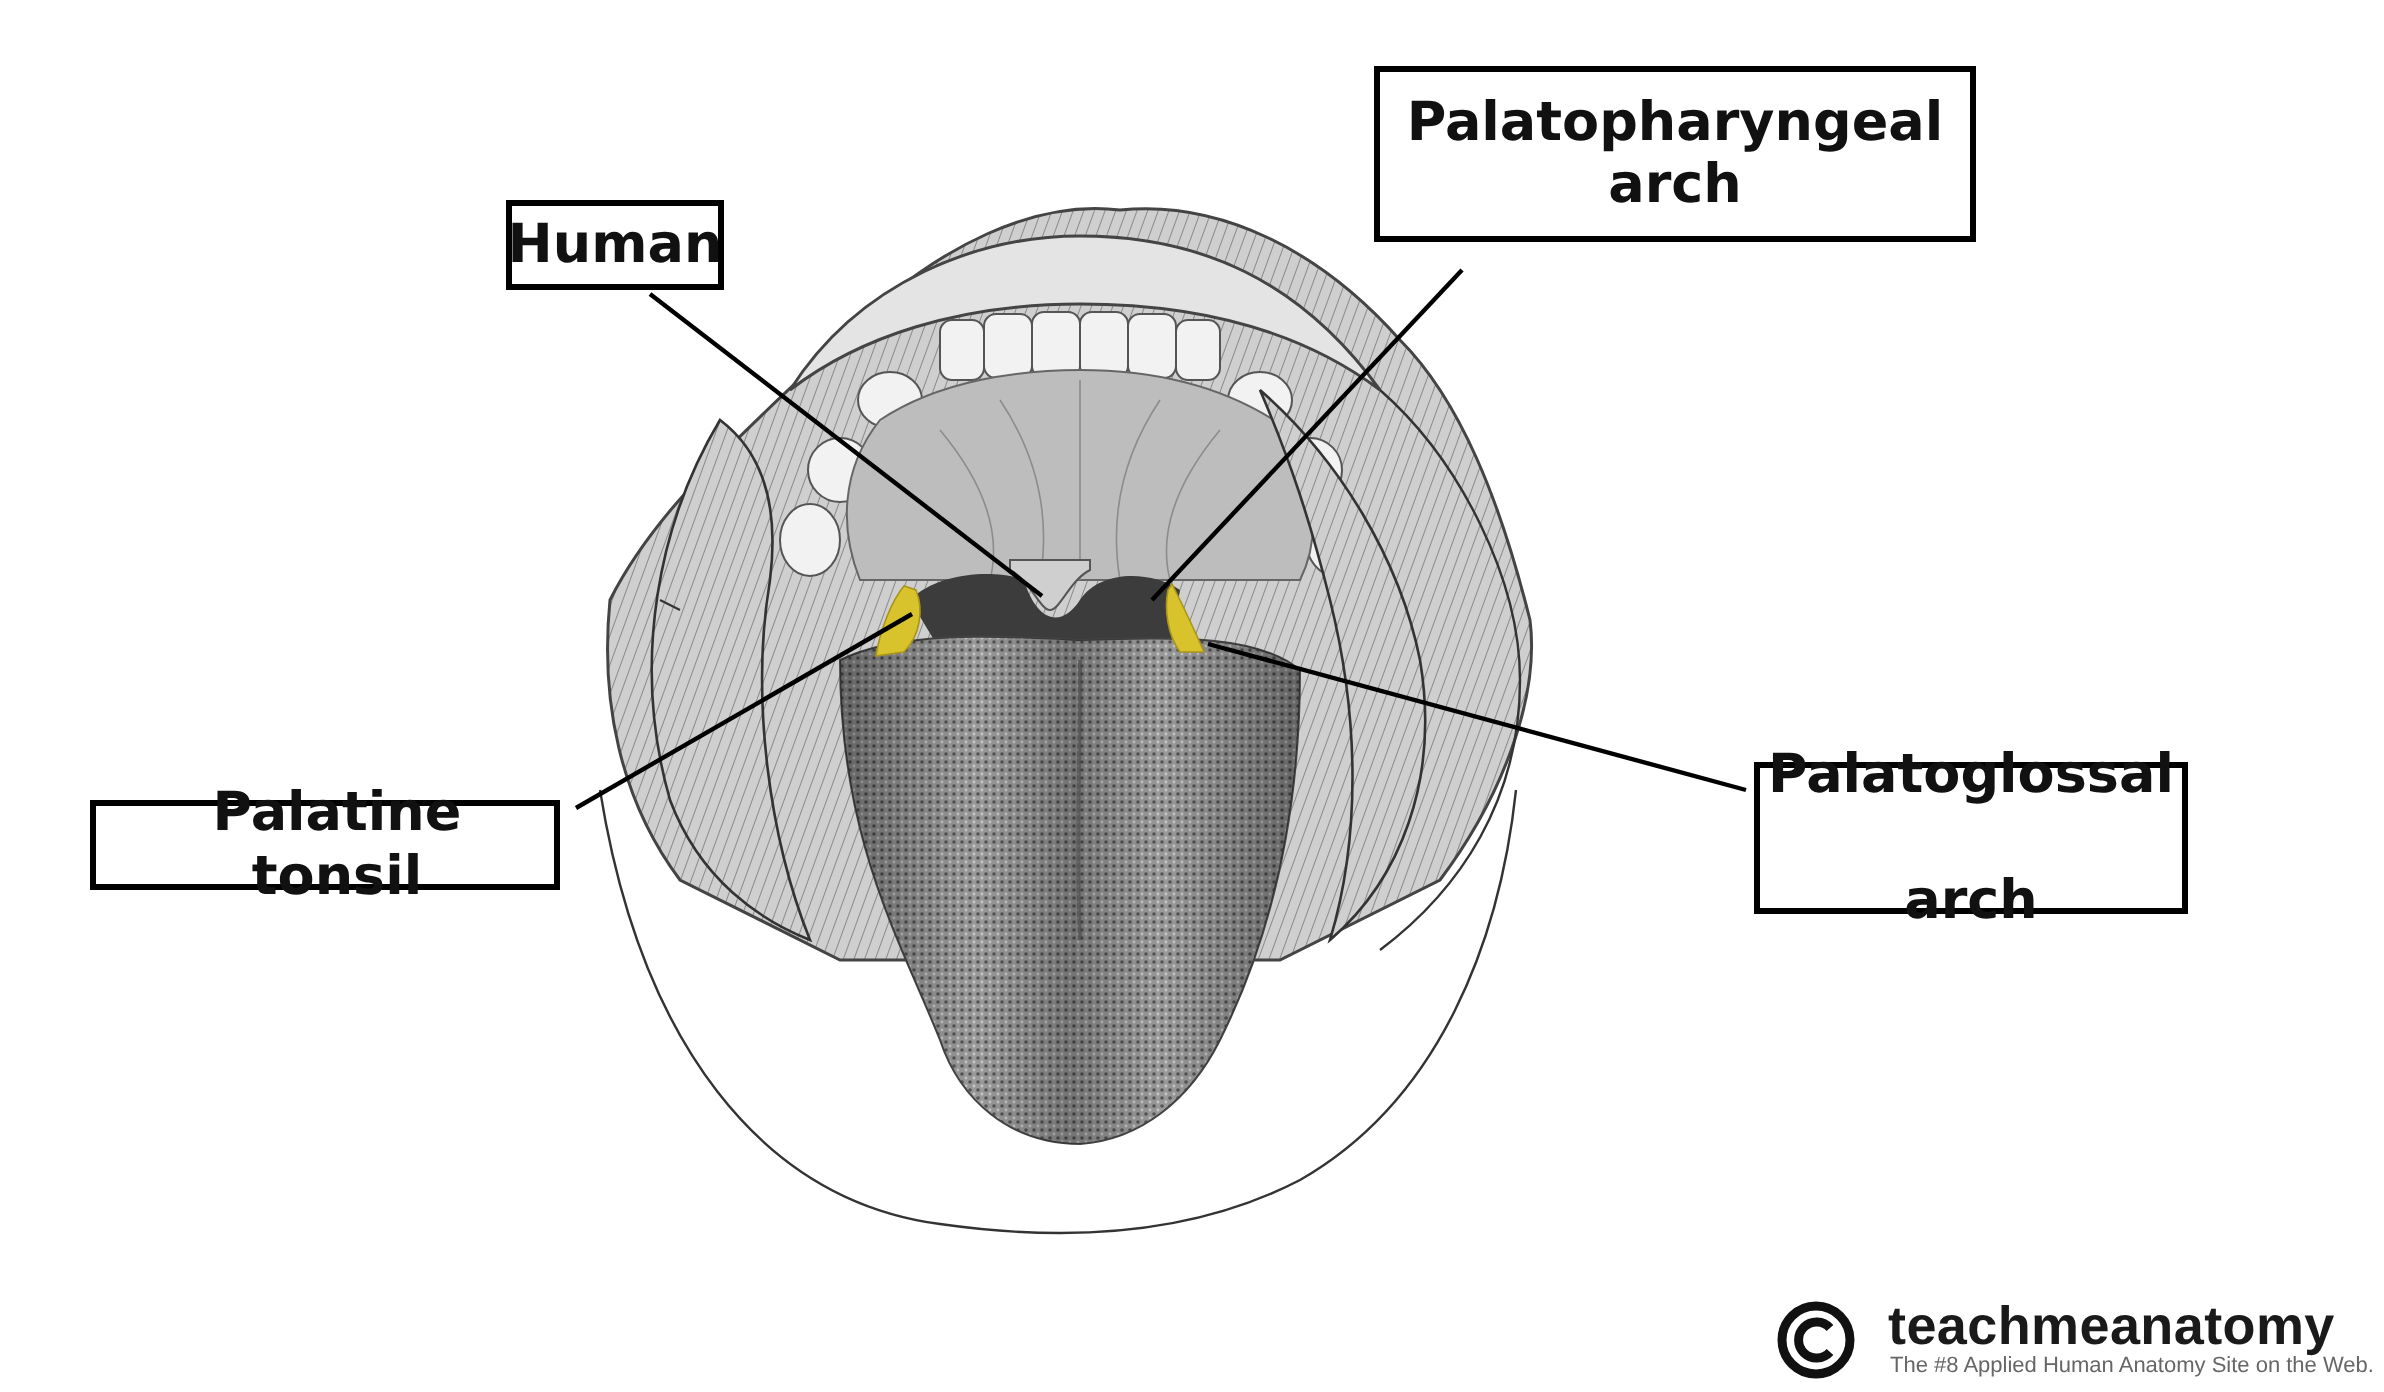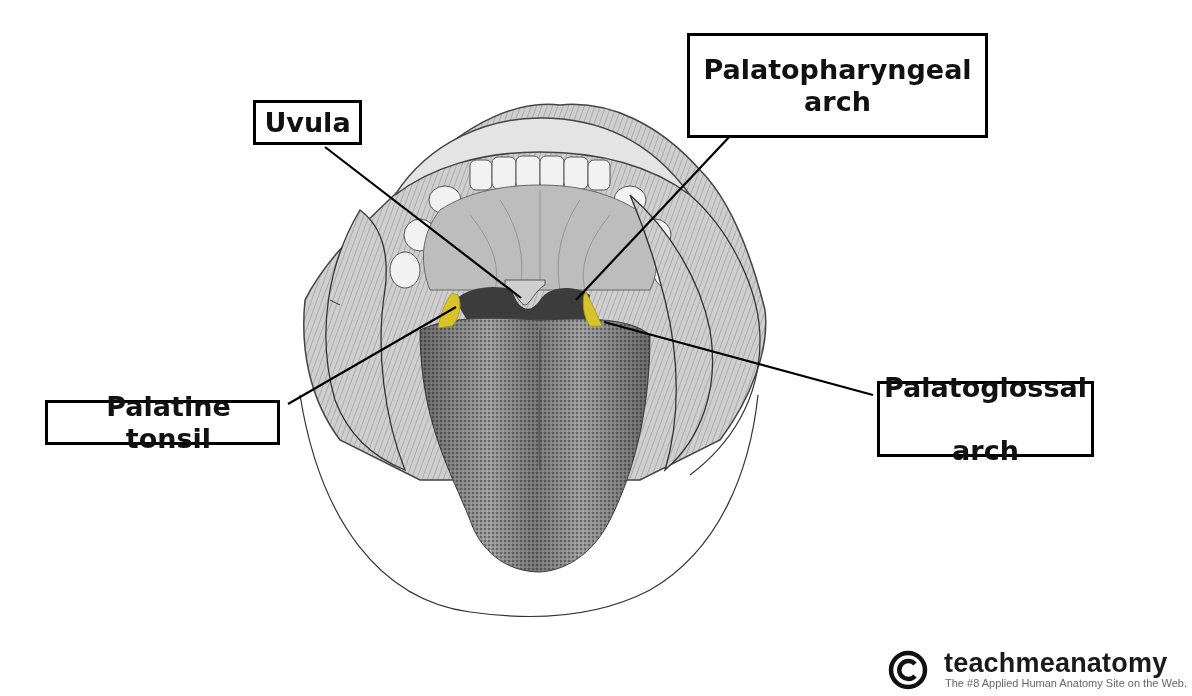--- a/index.html
+++ b/index.html
@@ -8,21 +8,21 @@
   svg.illustration { position: absolute; left: 0; top: 0; }
   .label-box {
     position: absolute; background: #ffffff; border: 3px solid #000;
     box-sizing: border-box; color: #111; font-weight: bold;
     font-family: "DejaVu Sans", sans-serif; text-align: center;
     line-height: 1.15; display: flex; flex-direction: column;
     align-items: center; justify-content: center;
   }
   .label-box span { display: block; }
   #lbl-uvula { left: 253px; top: 100px; width: 109px; height: 45px; font-size: 27px; }
-  #lbl-pph { left: 687px; top: 33px; width: 301px; height: 105px; font-size: 27px; }
+  #lbl-pph { left: 687px; top: 33px; width: 301px; height: 88px; font-size: 27px; }
   #lbl-tonsil { left: 45px; top: 400px; width: 235px; height: 45px; font-size: 27px; padding-left: 12px; }
   #lbl-pgl { left: 877px; top: 381px; width: 217px; height: 76px; font-size: 27px; gap: 32px; }
   .watermark { position: absolute; left: 888px; top: 648px; width: 300px; height: 44px; }
   .wm-logo { position: absolute; left: 0; top: 2px; width: 40px; height: 40px; }
   .wm-brand { position: absolute; left: 56px; top: 0px; font-size: 27px; font-weight: bold; color: #1a1a1a; font-family: "Liberation Sans", sans-serif; letter-spacing: 0.2px; }
   .wm-tag { position: absolute; left: 57px; top: 29px; font-size: 11px; color: #666; font-family: "Liberation Sans", sans-serif; white-space: nowrap; }
 </style>
 </head>
 <body>
 
@@ -96,21 +96,21 @@
 
     <g stroke="#000" stroke-width="2.2">
       <line x1="325" y1="147" x2="521" y2="298"></line>
       <line x1="731" y1="135" x2="576" y2="300"></line>
       <line x1="288" y1="404" x2="456" y2="307"></line>
       <line x1="604" y1="322" x2="873" y2="395"></line>
     </g>
   </svg>
 
   <div class="label-box" id="lbl-uvula">
-    <span>Uvula</span>
+    <span>Human</span>
   </div>
 
   <div class="label-box" id="lbl-pph">
     <span>Palatopharyngeal</span>
     <span>arch</span>
   </div>
 
   <div class="label-box" id="lbl-tonsil">
     <span>Palatine tonsil</span>
   </div>

